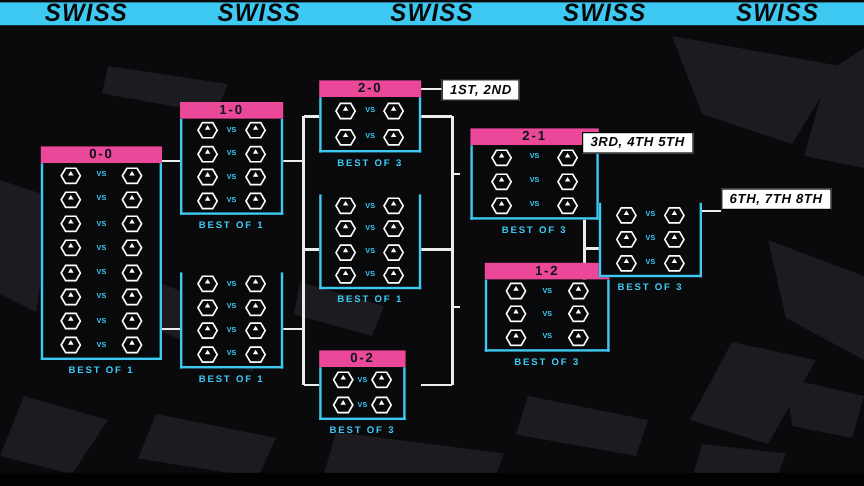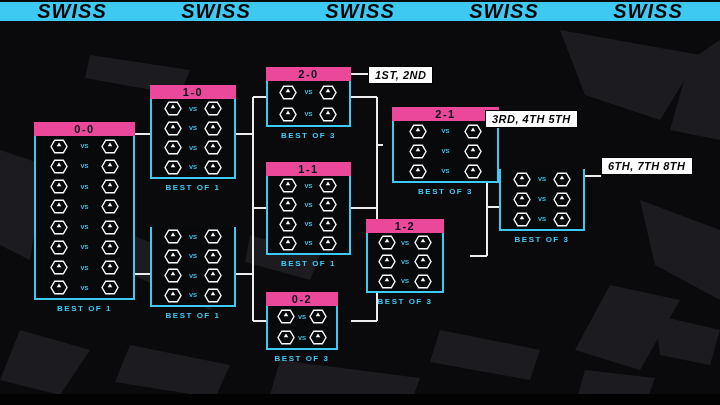--- a/index.html
+++ b/index.html
@@ -42,21 +42,21 @@
     font-size:8px;font-weight:900;color:#3ec9f2;letter-spacing:1.5px;
   }
   
   #b00{left:34px;top:122px;width:101px;} #b00 .bodyc{height:164px;}
   #b10{left:150px;top:85px;width:86px;} #b10 .bodyc{height:80px;}
   #b01{left:150px;top:227px;width:86px;} #b01 .bodyc{height:80px;}
   #b20{left:266px;top:67px;width:85px;} #b20 .bodyc{height:46px;}
   #b11{left:266px;top:162px;width:85px;} #b11 .bodyc{height:79px;}
   #b02{left:266px;top:292px;width:72px;} #b02 .bodyc{height:44px;}
   #b21{left:392px;top:107px;width:107px;} #b21 .bodyc{height:62px;}
-  #b12{left:366px;top:219px;width:78px;} #b12 .bodyc{height:60px;}
+  #b12{left:404px;top:219px;width:104px;} #b12 .bodyc{height:60px;}
   #b22{left:499px;top:169px;width:86px;} #b22 .bodyc{height:62px;}
   
   .plabel{
     position:absolute;z-index:4;background:#ffffff;border:1px solid #000;
     display:flex;align-items:center;justify-content:center;
     font-size:11px;font-weight:900;font-style:italic;color:#050505;
     letter-spacing:0.5px;padding:0 6px;height:16px;white-space:nowrap;
   }
   #pl1{left:368px;top:66px;}
   #pl2{left:485px;top:110px;}
@@ -327,21 +327,20 @@
         <svg width="18" height="15" viewBox="0 0 18 15">
           <polygon points="1,7.5 4.7,1.2 13.3,1.2 17,7.5 13.3,13.8 4.7,13.8" fill="none" stroke="#ffffff" stroke-width="1.4"></polygon>
           <polygon points="9,3.4 11.3,7.2 6.7,7.2" fill="#ffffff"></polygon>
         </svg>
       </div>
     </div>
   <div class="fmt">BEST OF 3</div>
 </div>
 
 <div class="box" id="b11">
-  <div class="hdr">1-1</div>
   <div class="bodyc">
       <div class="mrow">
         <svg width="18" height="15" viewBox="0 0 18 15">
           <polygon points="1,7.5 4.7,1.2 13.3,1.2 17,7.5 13.3,13.8 4.7,13.8" fill="none" stroke="#ffffff" stroke-width="1.4"></polygon>
           <polygon points="9,3.4 11.3,7.2 6.7,7.2" fill="#ffffff"></polygon>
         </svg>
         <span class="vs">VS</span>
         <svg width="18" height="15" viewBox="0 0 18 15">
           <polygon points="1,7.5 4.7,1.2 13.3,1.2 17,7.5 13.3,13.8 4.7,13.8" fill="none" stroke="#ffffff" stroke-width="1.4"></polygon>
           <polygon points="9,3.4 11.3,7.2 6.7,7.2" fill="#ffffff"></polygon>

